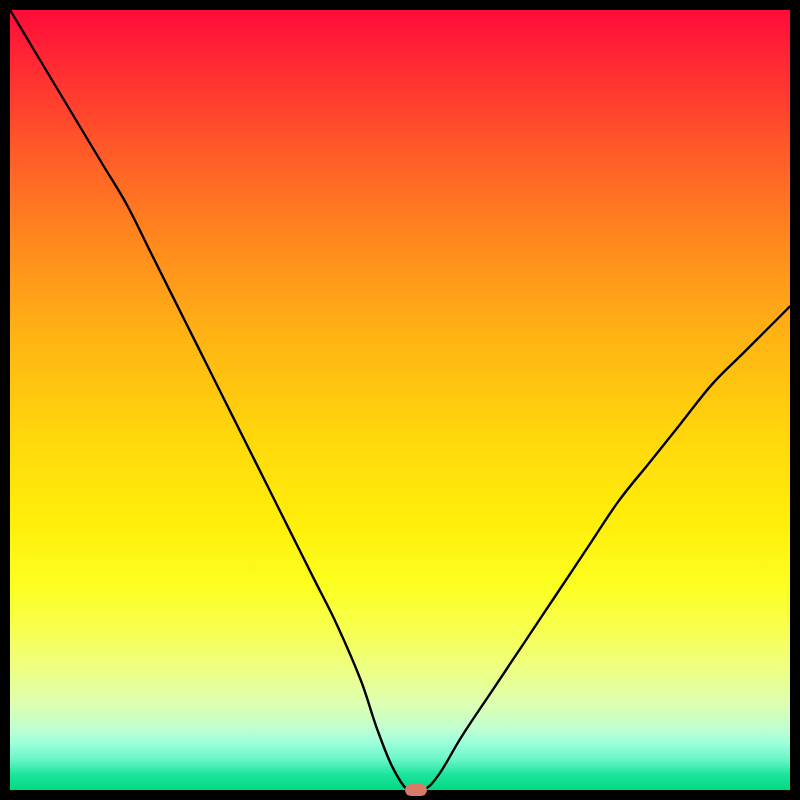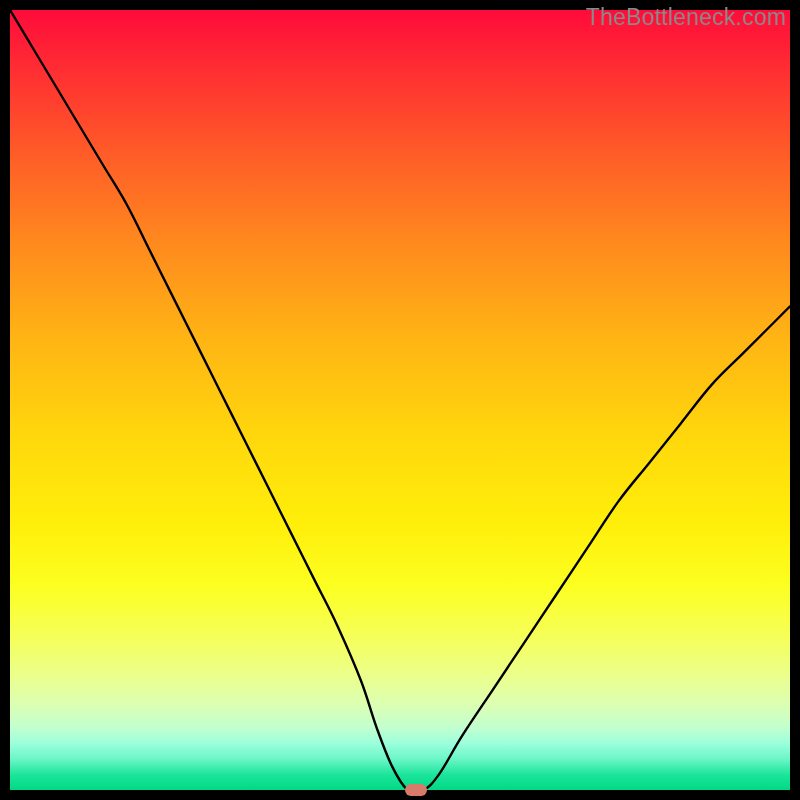--- a/index.html
+++ b/index.html
@@ -70,14 +70,13 @@
 <body>
 <div class="frame">
 
   <div class="plot-area">
     <svg class="curve" viewBox="0 0 780 780" preserveAspectRatio="none">
       <path id="curve-path" d="M 0.0 0.0 C 4.2 7.0, 15.0 25.0, 23.4 39.0 C 31.8 53.0, 38.4 64.0, 46.8 78.0 C 55.2 92.0, 61.8 103.0, 70.2 117.0 C 78.6 131.0, 85.2 142.0, 93.6 156.0 C 102.0 170.0, 108.6 179.6, 117.0 195.0 C 125.4 210.4, 132.0 225.0, 140.4 241.8 C 148.8 258.6, 155.4 271.8, 163.8 288.6 C 172.2 305.4, 178.8 318.6, 187.2 335.4 C 195.6 352.2, 202.2 365.4, 210.6 382.2 C 219.0 399.0, 225.6 412.2, 234.0 429.0 C 242.4 445.8, 249.0 459.0, 257.4 475.8 C 265.8 492.6, 272.4 505.8, 280.8 522.6 C 289.2 539.4, 295.8 552.6, 304.2 569.4 C 312.6 586.2, 319.2 597.9, 327.6 616.2 C 336.0 634.5, 344.0 652.5, 351.0 670.8 C 358.0 689.1, 361.0 702.2, 366.6 717.6 C 372.2 733.0, 376.6 745.4, 382.2 756.6 C 387.8 767.8, 392.2 775.8, 397.8 780.0 C 403.4 784.2, 407.8 782.8, 413.4 780.0 C 419.0 777.2, 422.0 774.2, 429.0 764.4 C 436.0 754.6, 442.6 740.8, 452.4 725.4 C 462.2 710.0, 472.4 695.4, 483.6 678.6 C 494.8 661.8, 503.6 648.6, 514.8 631.8 C 526.0 615.0, 534.8 601.8, 546.0 585.0 C 557.2 568.2, 566.0 555.0, 577.2 538.2 C 588.4 521.4, 597.2 506.8, 608.4 491.4 C 619.6 476.0, 628.4 466.4, 639.6 452.4 C 650.8 438.4, 659.6 427.4, 670.8 413.4 C 682.0 399.4, 690.8 387.0, 702.0 374.4 C 713.2 361.8, 722.0 354.4, 733.2 343.2 C 744.4 332.0, 756.0 320.4, 764.4 312.0 C 772.8 303.6, 777.2 299.2, 780.0 296.4" fill="none" stroke="#000000" stroke-width="2.4" stroke-linecap="round" stroke-linejoin="round"></path>
     </svg>
     <div class="min-marker" id="min-marker" style="left: 405.6px; top: 780px; background: rgb(217, 123, 106);"></div>
   </div>
 
-  <div class="watermark">TheBottleneck.com</div>
 </div>
 
 </body></html>

